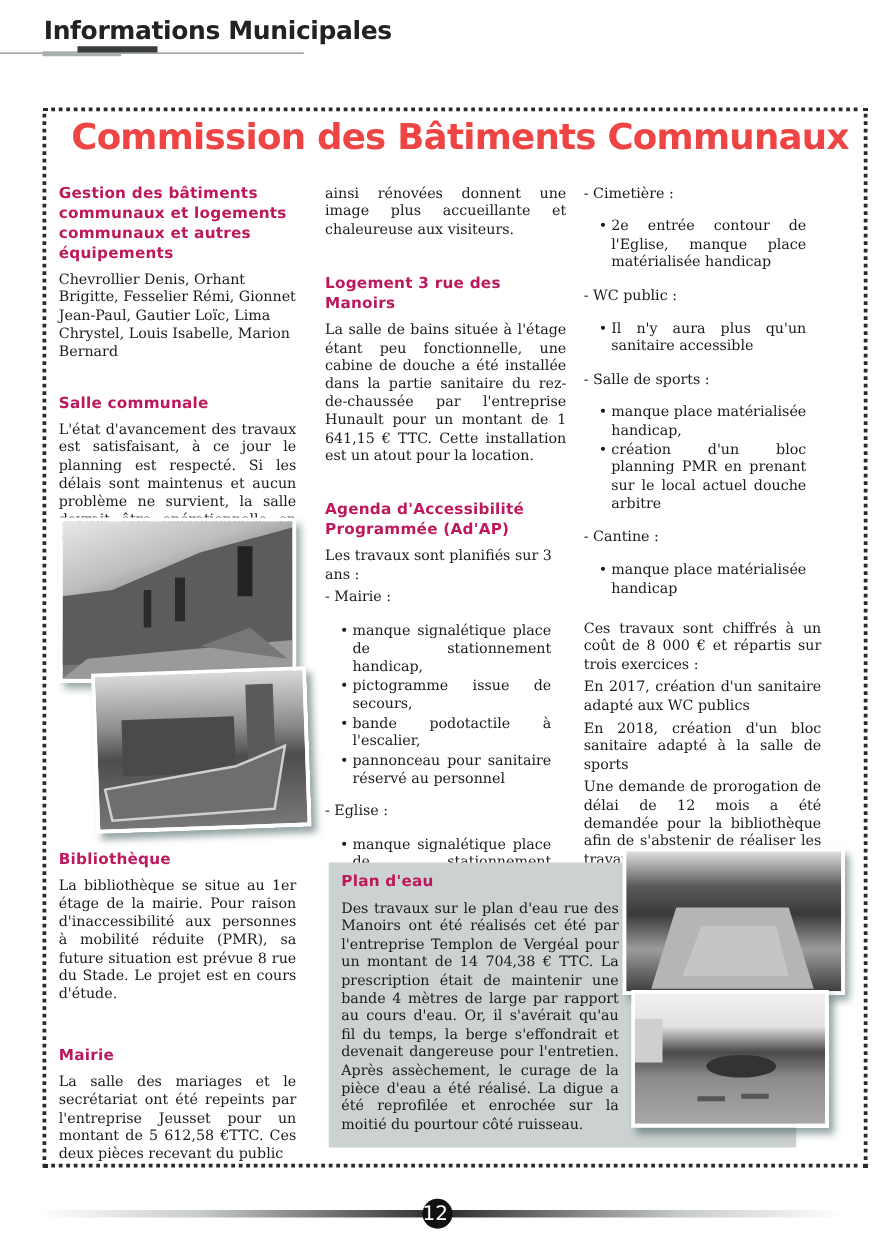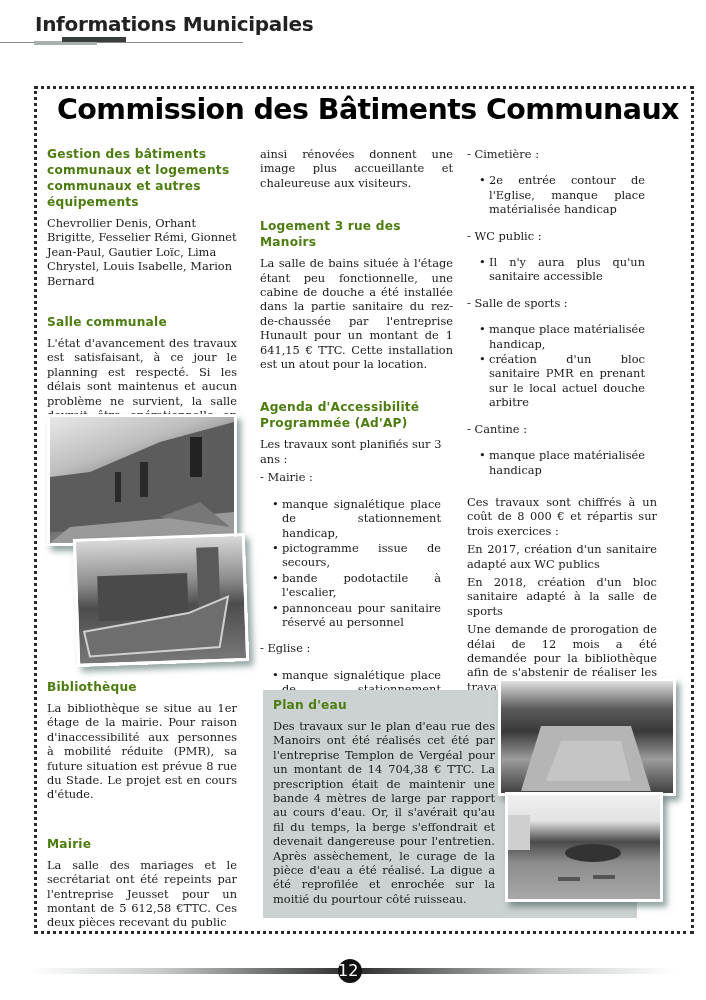--- a/index.html
+++ b/index.html
@@ -6,24 +6,24 @@
   body { width: 706px; height: 1000px; position: relative; overflow: hidden;
          font-family: "DejaVu Serif", serif; color: #1a1a1a; }
   .hdr-title { position: absolute; left: 35px; top: 12px; font-family: "DejaVu Sans", sans-serif;
                font-weight: bold; font-size: 20px; color: #222; letter-spacing: -0.3px; }
   .hdr-line { position: absolute; left: 0; top: 42px; width: 243px; height: 1px; background: #888; }
   .hdr-bar-light { position: absolute; left: 34px; top: 41px; width: 63px; height: 4px; background: #a8b0b0; }
   .hdr-bar-dark { position: absolute; left: 62px; top: 37px; width: 64px; height: 5px; background: #3a3d3e; }
   .frame { position: absolute; left: 34px; top: 86px; width: 660px; height: 848px;
            border: 3px dotted #2a2a2a; box-sizing: border-box; }
   .main-title { position: absolute; left: 57px; top: 93px; font-family: "DejaVu Sans", sans-serif;
-                font-weight: bold; font-size: 28.5px; color: #000000; letter-spacing: -0.6px; white-space: nowrap; }
+                font-weight: bold; font-size: 28.5px; color: #ef4444; letter-spacing: -0.6px; white-space: nowrap; }
   .col { position: absolute; font-size: 11.4px; line-height: 14.4px; }
   .col p { margin: 0 0 4px 0; text-align: justify; }
-  .h { font-family: "DejaVu Sans", sans-serif; font-weight: bold; color: #4d7c0f; font-size: 12.2px;
+  .h { font-family: "DejaVu Sans", sans-serif; font-weight: bold; color: #be185d; font-size: 12.2px;
        line-height: 16px; margin: 0 0 6px 0; letter-spacing: 0.2px; }
   .sub { margin: 3px 0 1px 0; }
   ul.b { list-style: none; margin: 12px; padding: 0; }
   ul.b li { position: relative; padding-left: 10px; text-align: justify; margin-bottom: 1px; }
   ul.b li::before { content: "•"; position: absolute; left: 0; top: 0; }
   .photo { position: absolute; border: 3px solid #fff; box-shadow: 4px 5px 6px rgba(60,90,90,0.55); overflow: hidden; }
   .plan-box { position: absolute; left: 263px; top: 690px; width: 374px; height: 228px; background: #cbd2d1; }
   .footer-line { position: absolute; left: 30px; top: 968px; width: 646px; height: 6px;
                  background: linear-gradient(90deg, #fff 0%, #c8cccb 20%, #2a2a2a 50%, #c8cccb 80%, #fff 100%); }
   .page-num { position: absolute; left: 338px; top: 959px; width: 24px; height: 24px; border-radius: 50%;
@@ -103,21 +103,21 @@
   <ul class="b">
     <li>2e entrée contour de l'Eglise, manque place matérialisée handicap</li>
   </ul>
   <div class="sub">- WC public :</div>
   <ul class="b">
     <li>Il n'y aura plus qu'un sanitaire accessible</li>
   </ul>
   <div class="sub">- Salle de sports :</div>
   <ul class="b">
     <li>manque place matérialisée handicap,</li>
-    <li>création d'un bloc sanitaire PMR en prenant sur le local actuel douche arbitre</li>
+    <li>création d'un bloc planning PMR en prenant sur le local actuel douche arbitre</li>
   </ul>
   <div class="sub">- Cantine :</div>
   <ul class="b">
     <li>manque place matérialisée handicap</li>
   </ul>
   <div style="height:6px"></div>
   <p>Ces travaux sont chiffrés à un coût de 8 000 € et répartis sur trois exercices :</p>
   <p>En 2017, création d'un sanitaire adapté aux WC publics</p>
   <p>En 2018, création d'un bloc sanitaire adapté à la salle de sports</p>
   <p>Une demande de prorogation de délai de 12 mois a été demandée pour la bibliothèque afin de s'abstenir de réaliser les travaux de mise en accessibilité (en raison de la configuration du bâtiment mairie).</p>

